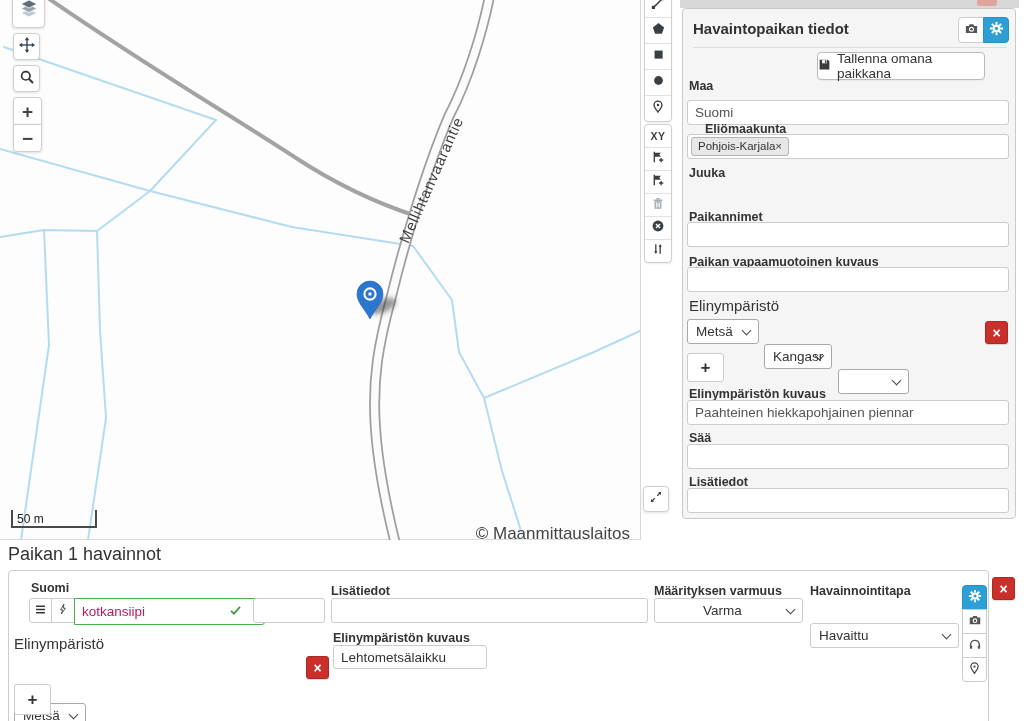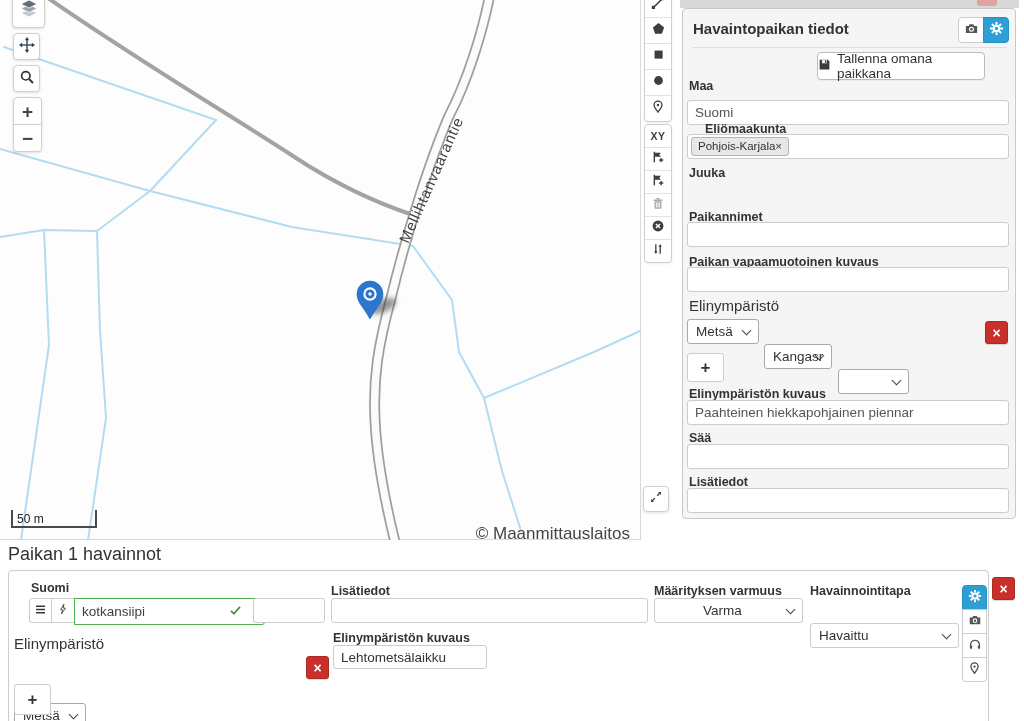--- a/index.html
+++ b/index.html
@@ -391,21 +391,21 @@
     </span>
   </div>
   <div class="abs grp-btn" style="left:42px;top:27px;width:24px;">
     <span>
       <svg width="12" height="14" viewBox="0 0 16 16">
           <path d="M9.2 1.5 L4.8 9 h2.6 L6 14.5 L11.2 6.8 H8.4 z" fill="none" stroke="#333" stroke-width="1.1" stroke-linejoin="round"></path>
         </svg>
     </span>
   </div>
   <div class="abs" style="left:65px;top:27px;width:175px;height:25px;">
-    <input class="inp" style="border: 1px solid rgb(76, 174, 76); border-radius: 0px 3px 3px 0px; height: 25px; color: #404040;" value="kotkansiipi">
+    <input class="inp" style="border: 1px solid rgb(76, 174, 76); border-radius: 0px 3px 3px 0px; height: 25px; color: #be185d;" value="kotkansiipi">
     <span class="abs" style="right:7px;top:5px;">
       <svg width="13" height="13" viewBox="0 0 16 16">
           <path d="M2.5 8.5 L6 12 L13.5 3.5" stroke="#3d9b3d" stroke-width="2.2" fill="none"></path>
         </svg>
     </span>
   </div>
 
   <div class="abs lbl" style="left:244px;top:28px;">Määrä</div>
   <input class="abs inp" style="left: 244px; top: 27px; width: 72px;" value="">
 

